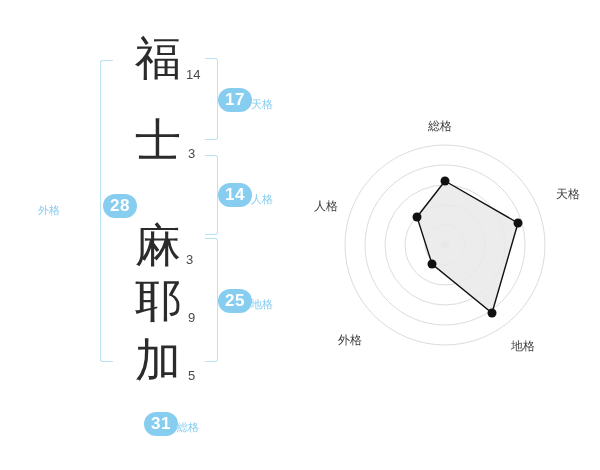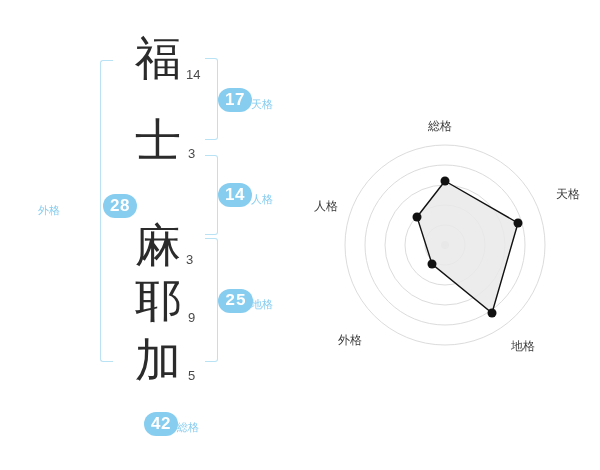--- a/index.html
+++ b/index.html
@@ -117,24 +117,24 @@
 
     <div class="bracket" style="left:205px; top:58px; width:12px; height:80px; border-top-right-radius:3px; border-bottom-right-radius:3px;"></div>
     <div class="badge" style="left:218px; top:88px;">17</div>
     <div class="badge-label" style="left:251px; top:97px;">天格</div>
 
     <div class="bracket" style="left:205px; top:155px; width:12px; height:78px; border-top-right-radius:3px; border-bottom-right-radius:3px;"></div>
     <div class="badge" style="left:218px; top:183px;">14</div>
     <div class="badge-label" style="left:251px; top:192px;">人格</div>
 
     <div class="bracket" style="left:205px; top:238px; width:12px; height:122px; border-top-right-radius:3px; border-bottom-right-radius:3px;"></div>
-    <div class="badge" style="left:218px; top:289px;font-family:Liberation Mono, monospace;">25</div>
+    <div class="badge" style="left:218px; top:289px;">25</div>
     <div class="badge-label" style="left:251px; top:297px;">地格</div>
 
-    <div class="badge" style="left:144px; top:412px;">42</div>
+    <div class="badge" style="left:144px; top:412px;">31</div>
     <div class="badge-label" style="left:177px; top:420px;">総格</div>
   </div>
 
   <div class="chart-wrap">
     <svg width="300" height="470" viewBox="0 0 300 470">
 
       <g stroke="#dcdcdc" fill="none" stroke-width="1">
         <circle cx="145" cy="245" r="100"></circle>
         <circle cx="145" cy="245" r="80"></circle>
         <circle cx="145" cy="245" r="60"></circle>

